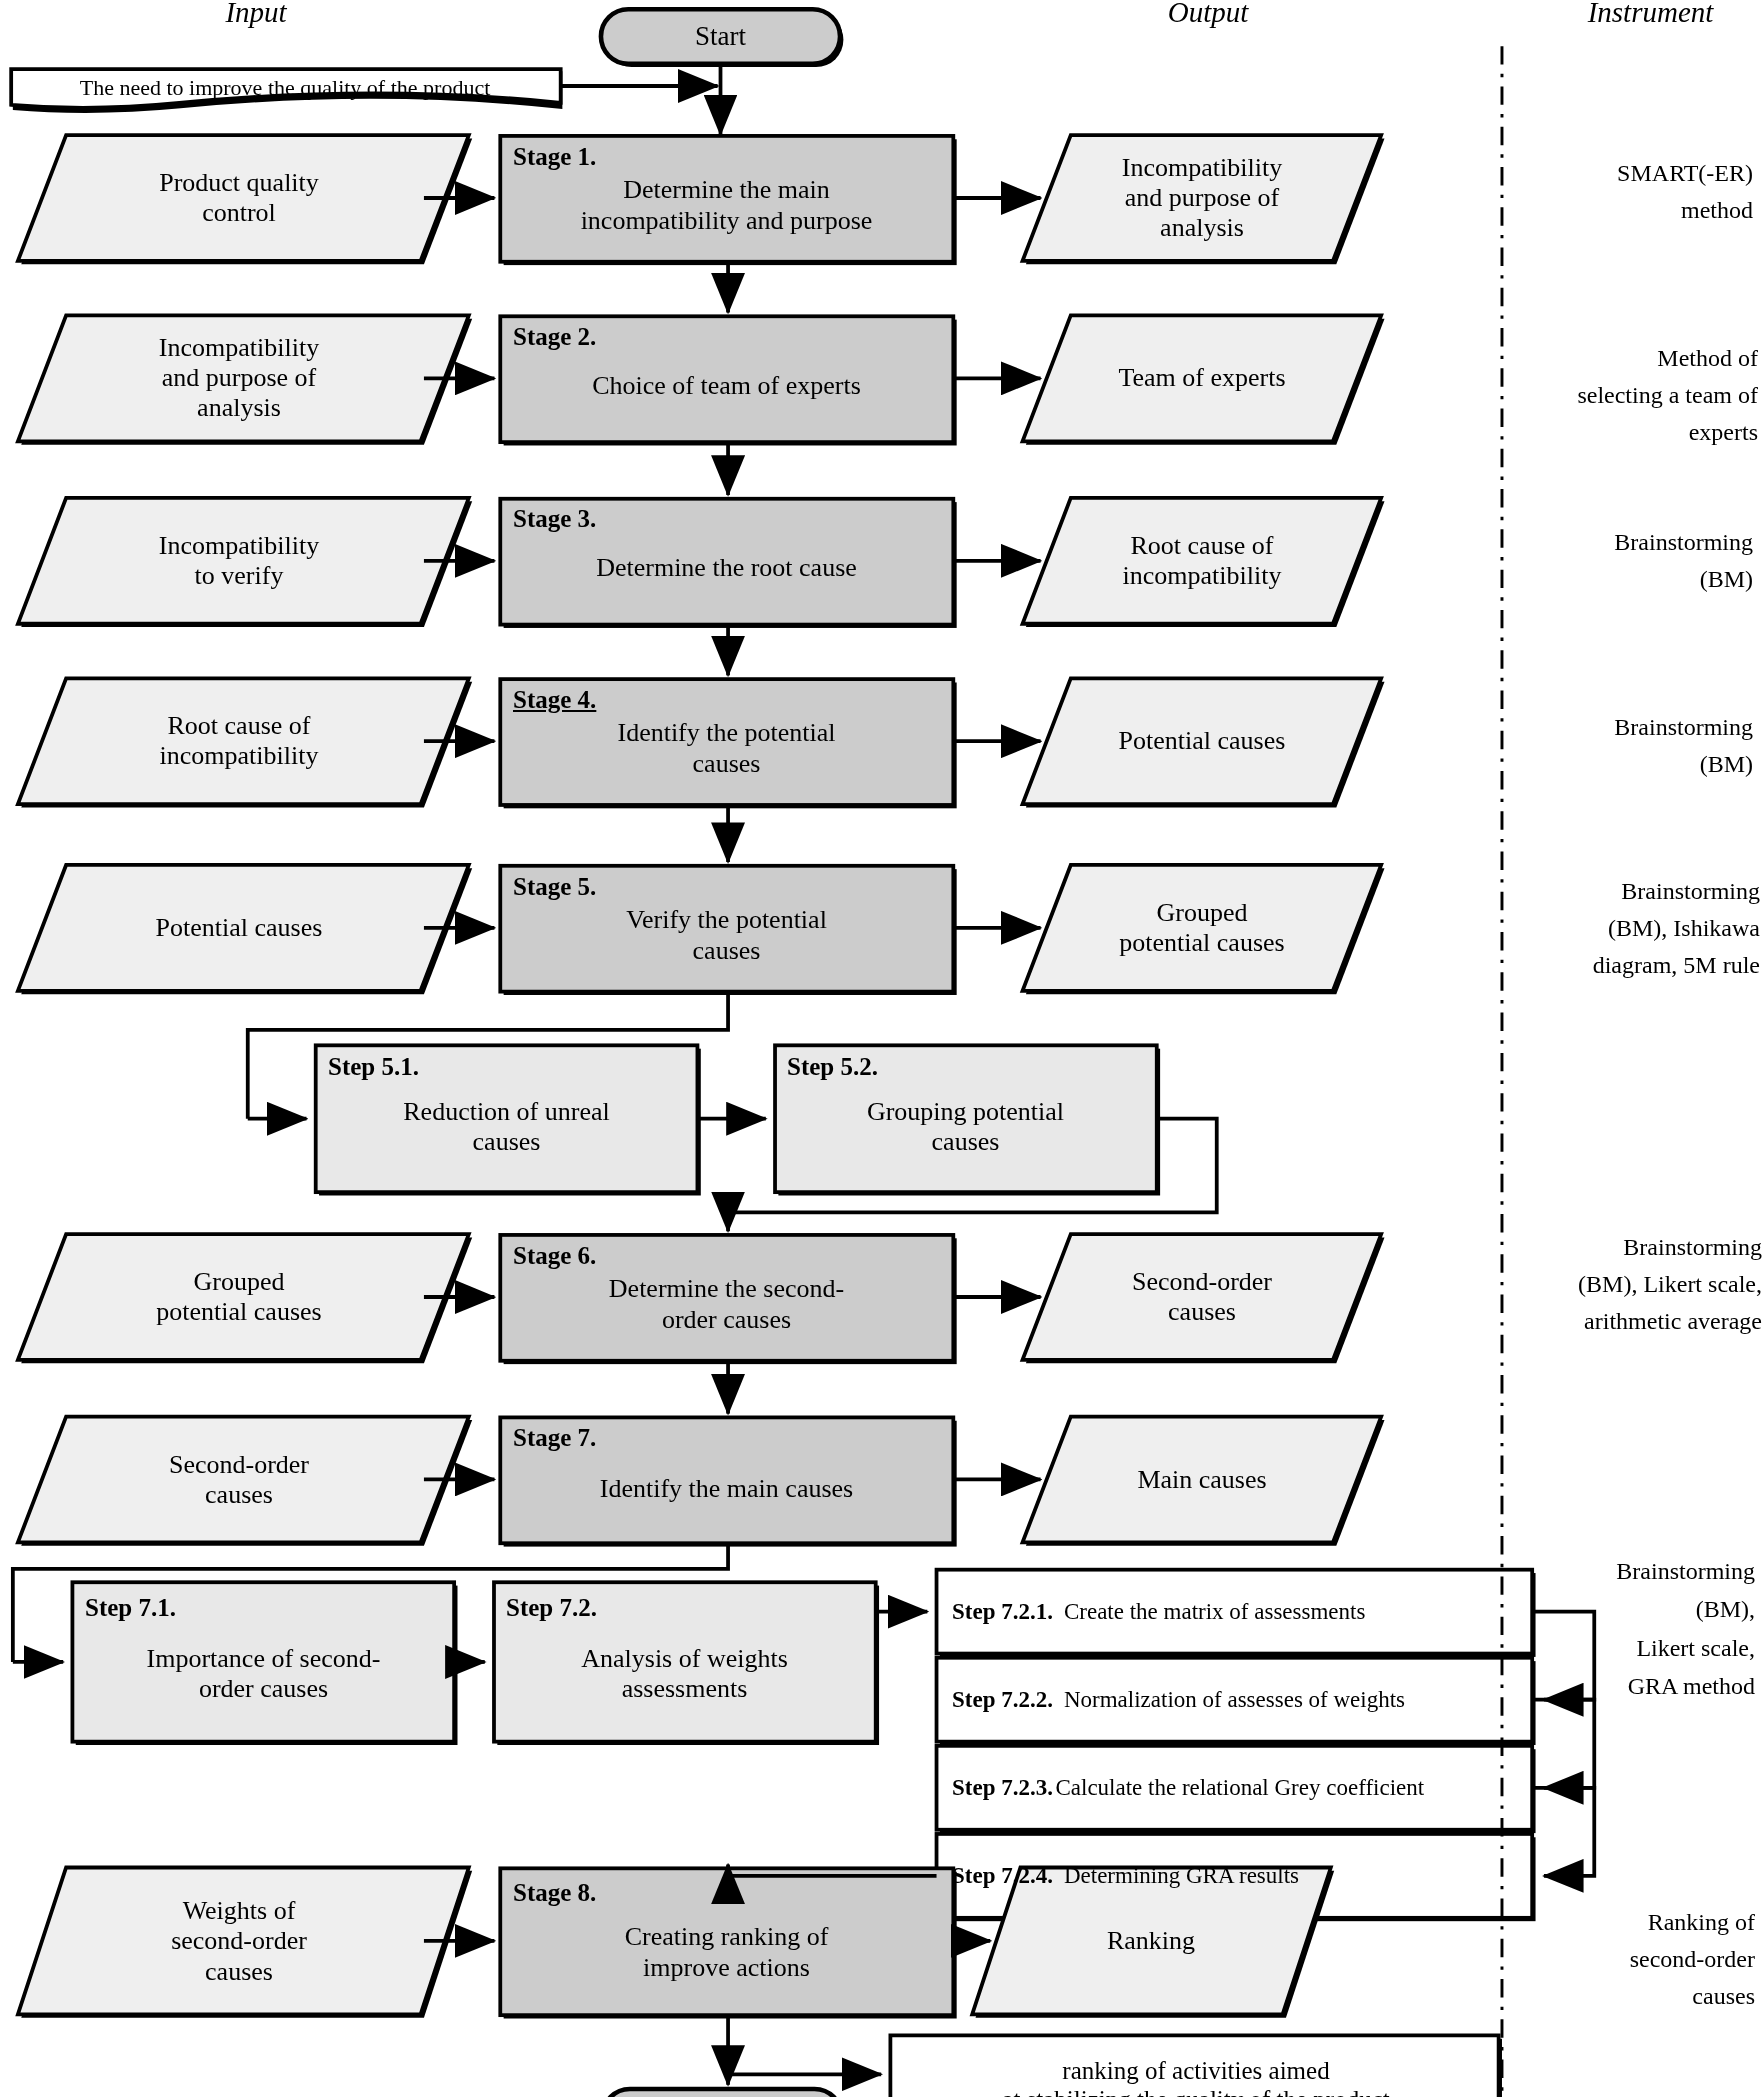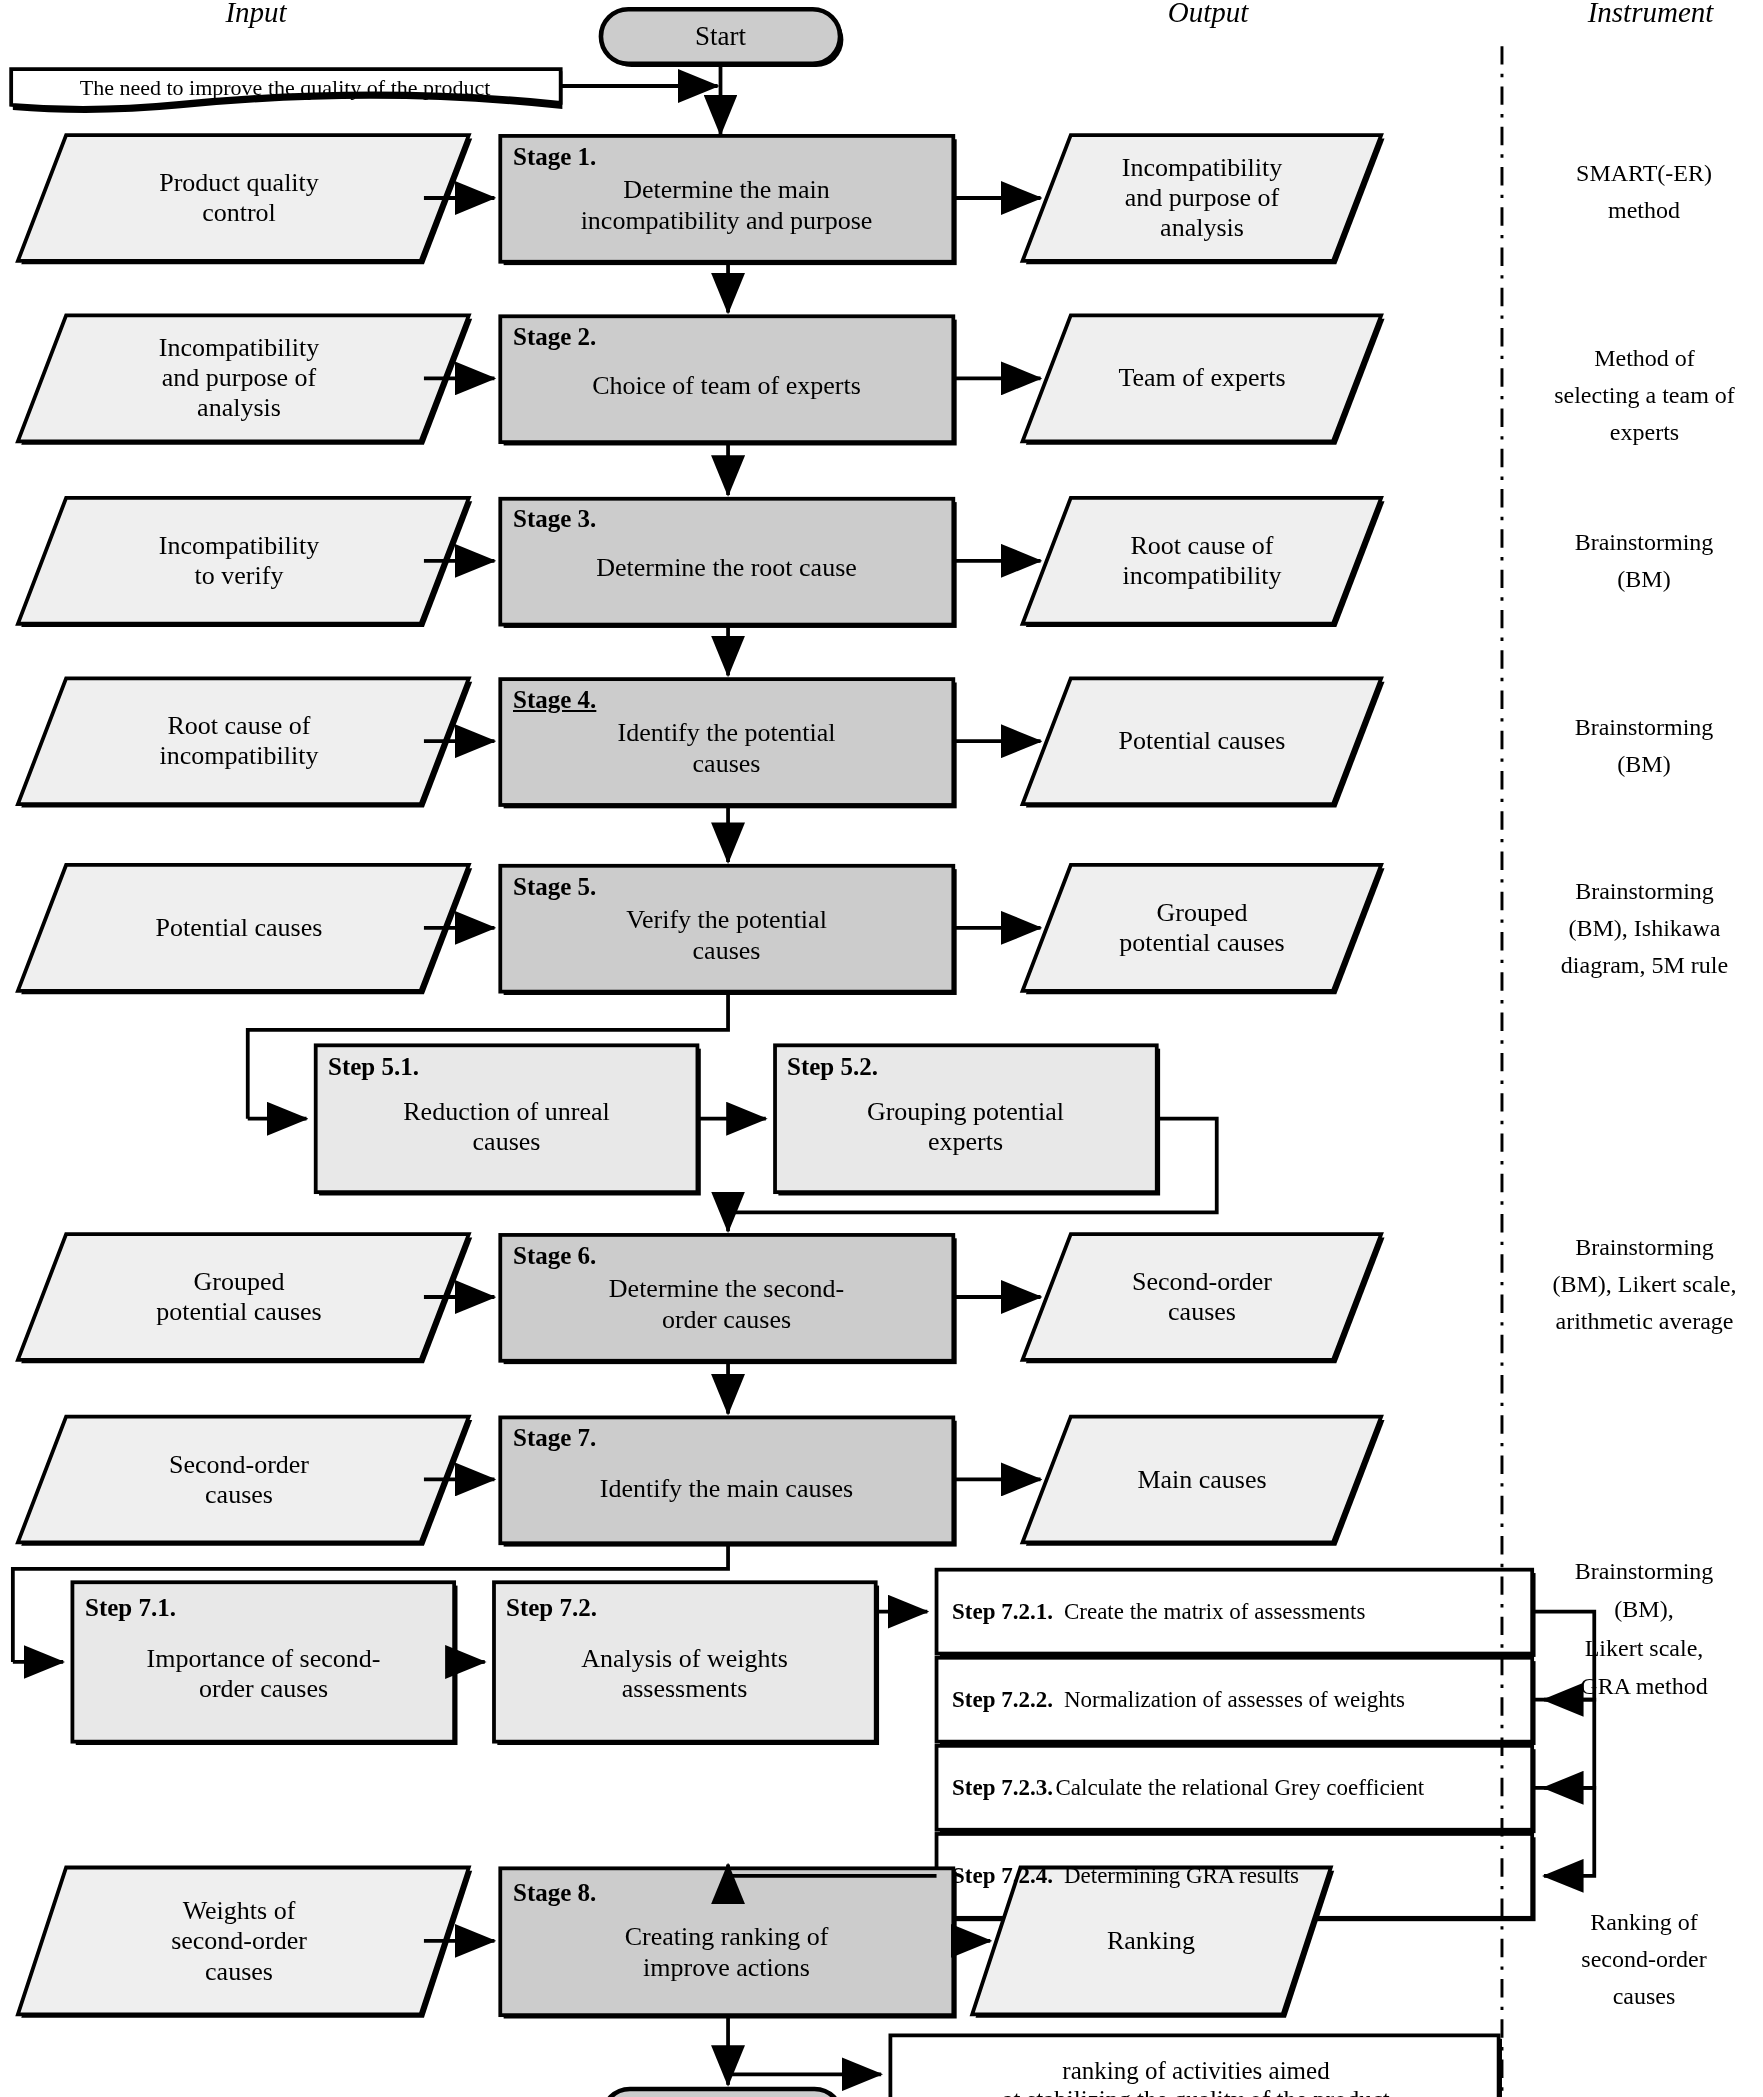--- a/index.html
+++ b/index.html
@@ -52,21 +52,21 @@
   }
   .inline-row .bold{font-weight:bold;}
   
   svg.layer{
     position:absolute;
     left:0;top:0;
     width:1764px;height:2180px;
   }
   .instr{
     position:absolute;
-    text-align:center;
+    text-align:right;
     font-size:24px;
     line-height:1.55;
     font-family:"Liberation Serif", serif;
   }
 </style>
 </head>
 <body>
 
 <div id="canvas">
 
@@ -312,21 +312,21 @@
 potential causes</div>
   <div class="instr" style="left:1529px; top:873px; width:231px; white-space:pre-line;">Brainstorming
 (BM), Ishikawa
 diagram, 5M rule</div>
 
   <div class="stage-label" style="left:328px; top:1053px;">Step 5.1.</div>
   <div class="nodetext" style="left:319px; top:1066px; width:375px; height:122px; white-space:pre-line;">Reduction of unreal
 causes</div>
   <div class="stage-label" style="left:787px; top:1053px;">Step 5.2.</div>
   <div class="nodetext" style="left:778px; top:1066px; width:375px; height:122px; white-space:pre-line;">Grouping potential
-experts</div>
+causes</div>
 
   <div class="nodetext" style="left:50px; top:1234px; width:378px; height:126px; white-space:pre-line;">Grouped
 potential causes</div>
   <div class="stage-label" style="left:513px; top:1242px;">Stage 6.</div>
   <div class="nodetext" style="left:503px; top:1254px; width:447px; height:101px; white-space:pre-line;">Determine the second-
 order causes</div>
   <div class="nodetext" style="left:1049px; top:1234px; width:306px; height:126px; white-space:pre-line;">Second-order
 causes</div>
   <div class="instr" style="left:1527px; top:1229px; width:235px; white-space:pre-line;">Brainstorming
 (BM), Likert scale,

